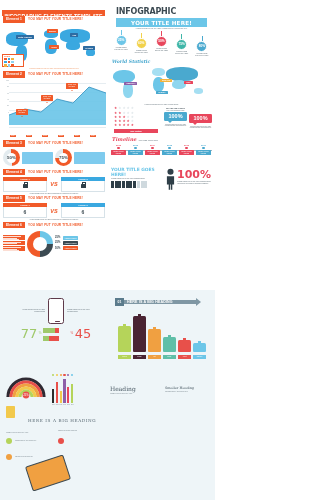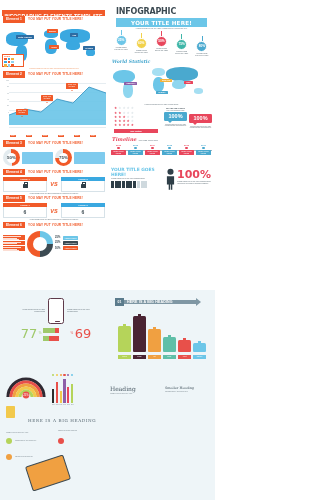--- a/index.html
+++ b/index.html
@@ -570,21 +570,21 @@
       </div>
       <div style="display:flex; align-items:center; justify-content:center; gap:1.5px; margin-top:1px;">
         <span class="big65">77</span>
         <span style="font-size:3px;color:#9fc96a">%</span>
         <span style="display:inline-block;width:26px;line-height:5px;">
           <i class="minip" style="background:#9fc96a"></i><i class="minip" style="background:#9fc96a"></i><i class="minip" style="background:#9fc96a"></i><i class="minip" style="background:#9fc96a"></i><i class="minip" style="background:#9fc96a"></i><i class="minip" style="background:#9fc96a"></i><i class="minip" style="background:#e8504a"></i><i class="minip" style="background:#e8504a"></i>
           <br>
           <i class="minip" style="background:#9fc96a"></i><i class="minip" style="background:#9fc96a"></i><i class="minip" style="background:#9fc96a"></i><i class="minip" style="background:#e8504a"></i><i class="minip" style="background:#e8504a"></i><i class="minip" style="background:#e8504a"></i><i class="minip" style="background:#e8504a"></i><i class="minip" style="background:#e8504a"></i>
         </span>
         <span style="font-size:3px;color:#e8504a">%</span>
-        <span class="big45">69</span>
+        <span class="big45">45</span>
       </div>
     </div>
 
     <div style="position:absolute; left:115px; top:8px;">
       <div class="hdgbar">
         <div class="num">01</div>
         <div class="txt">HERE IS A BIG HEADING</div>
         <div class="arw"></div>
       </div>
     </div>

